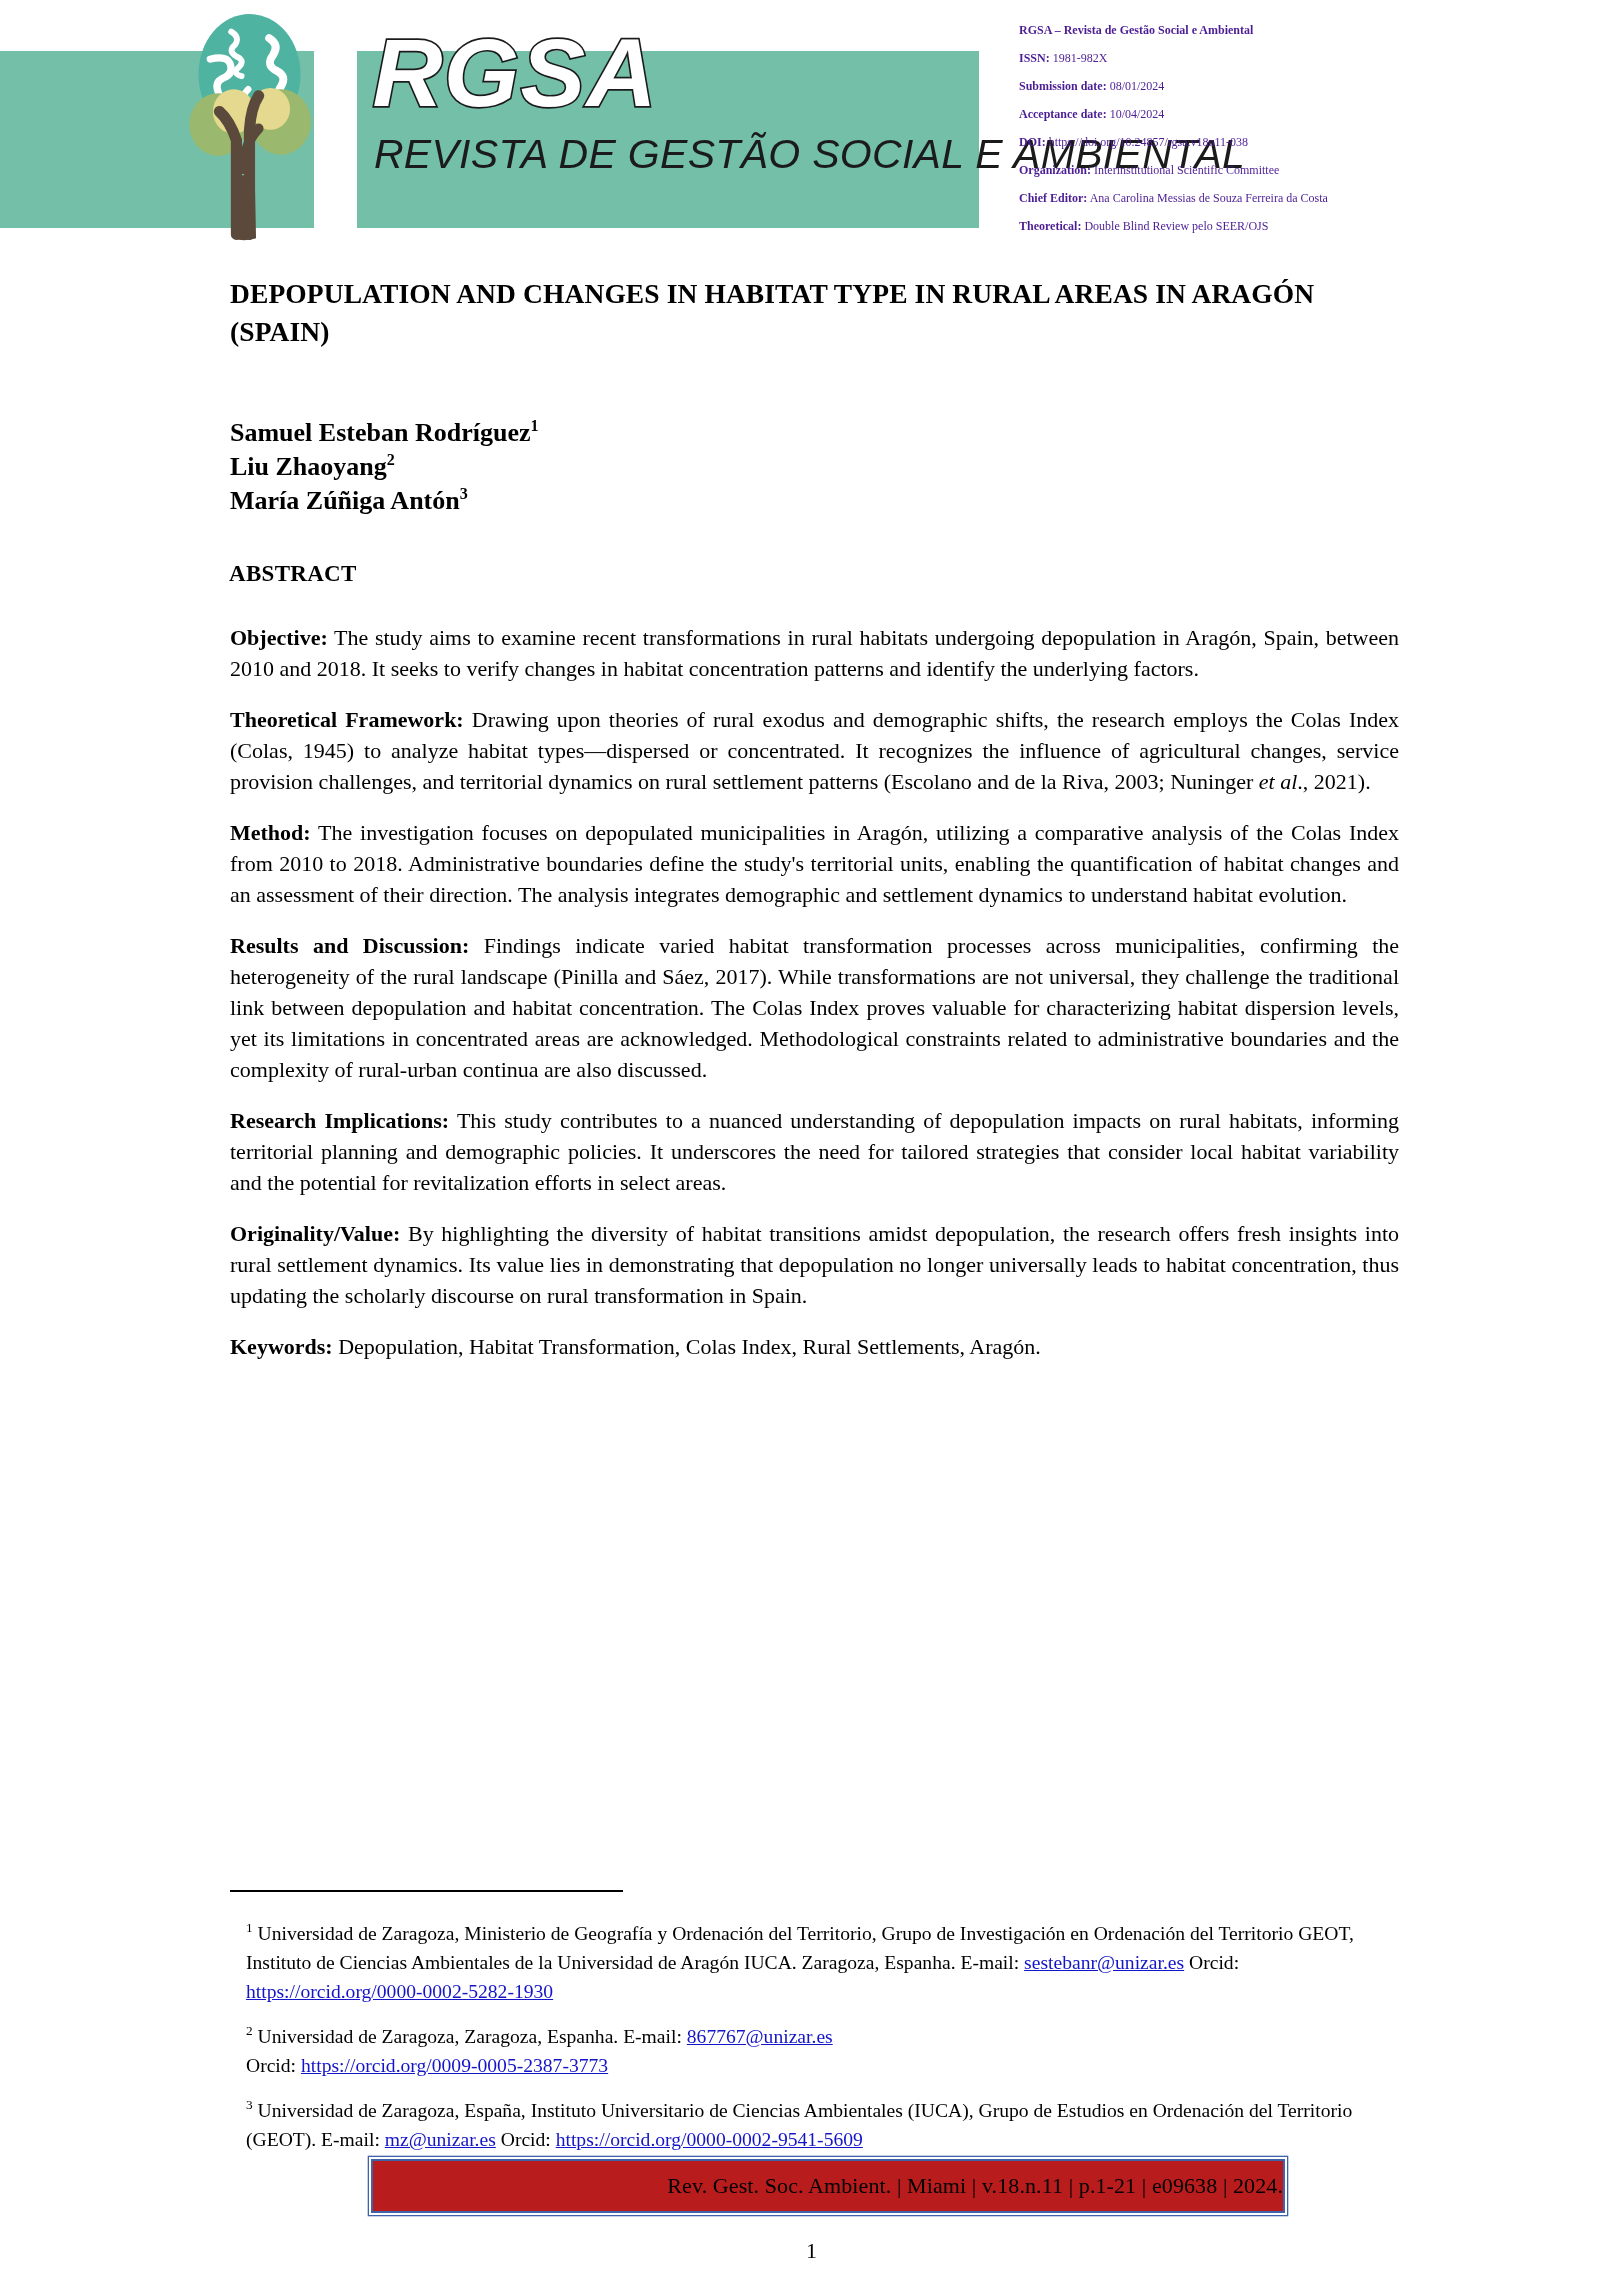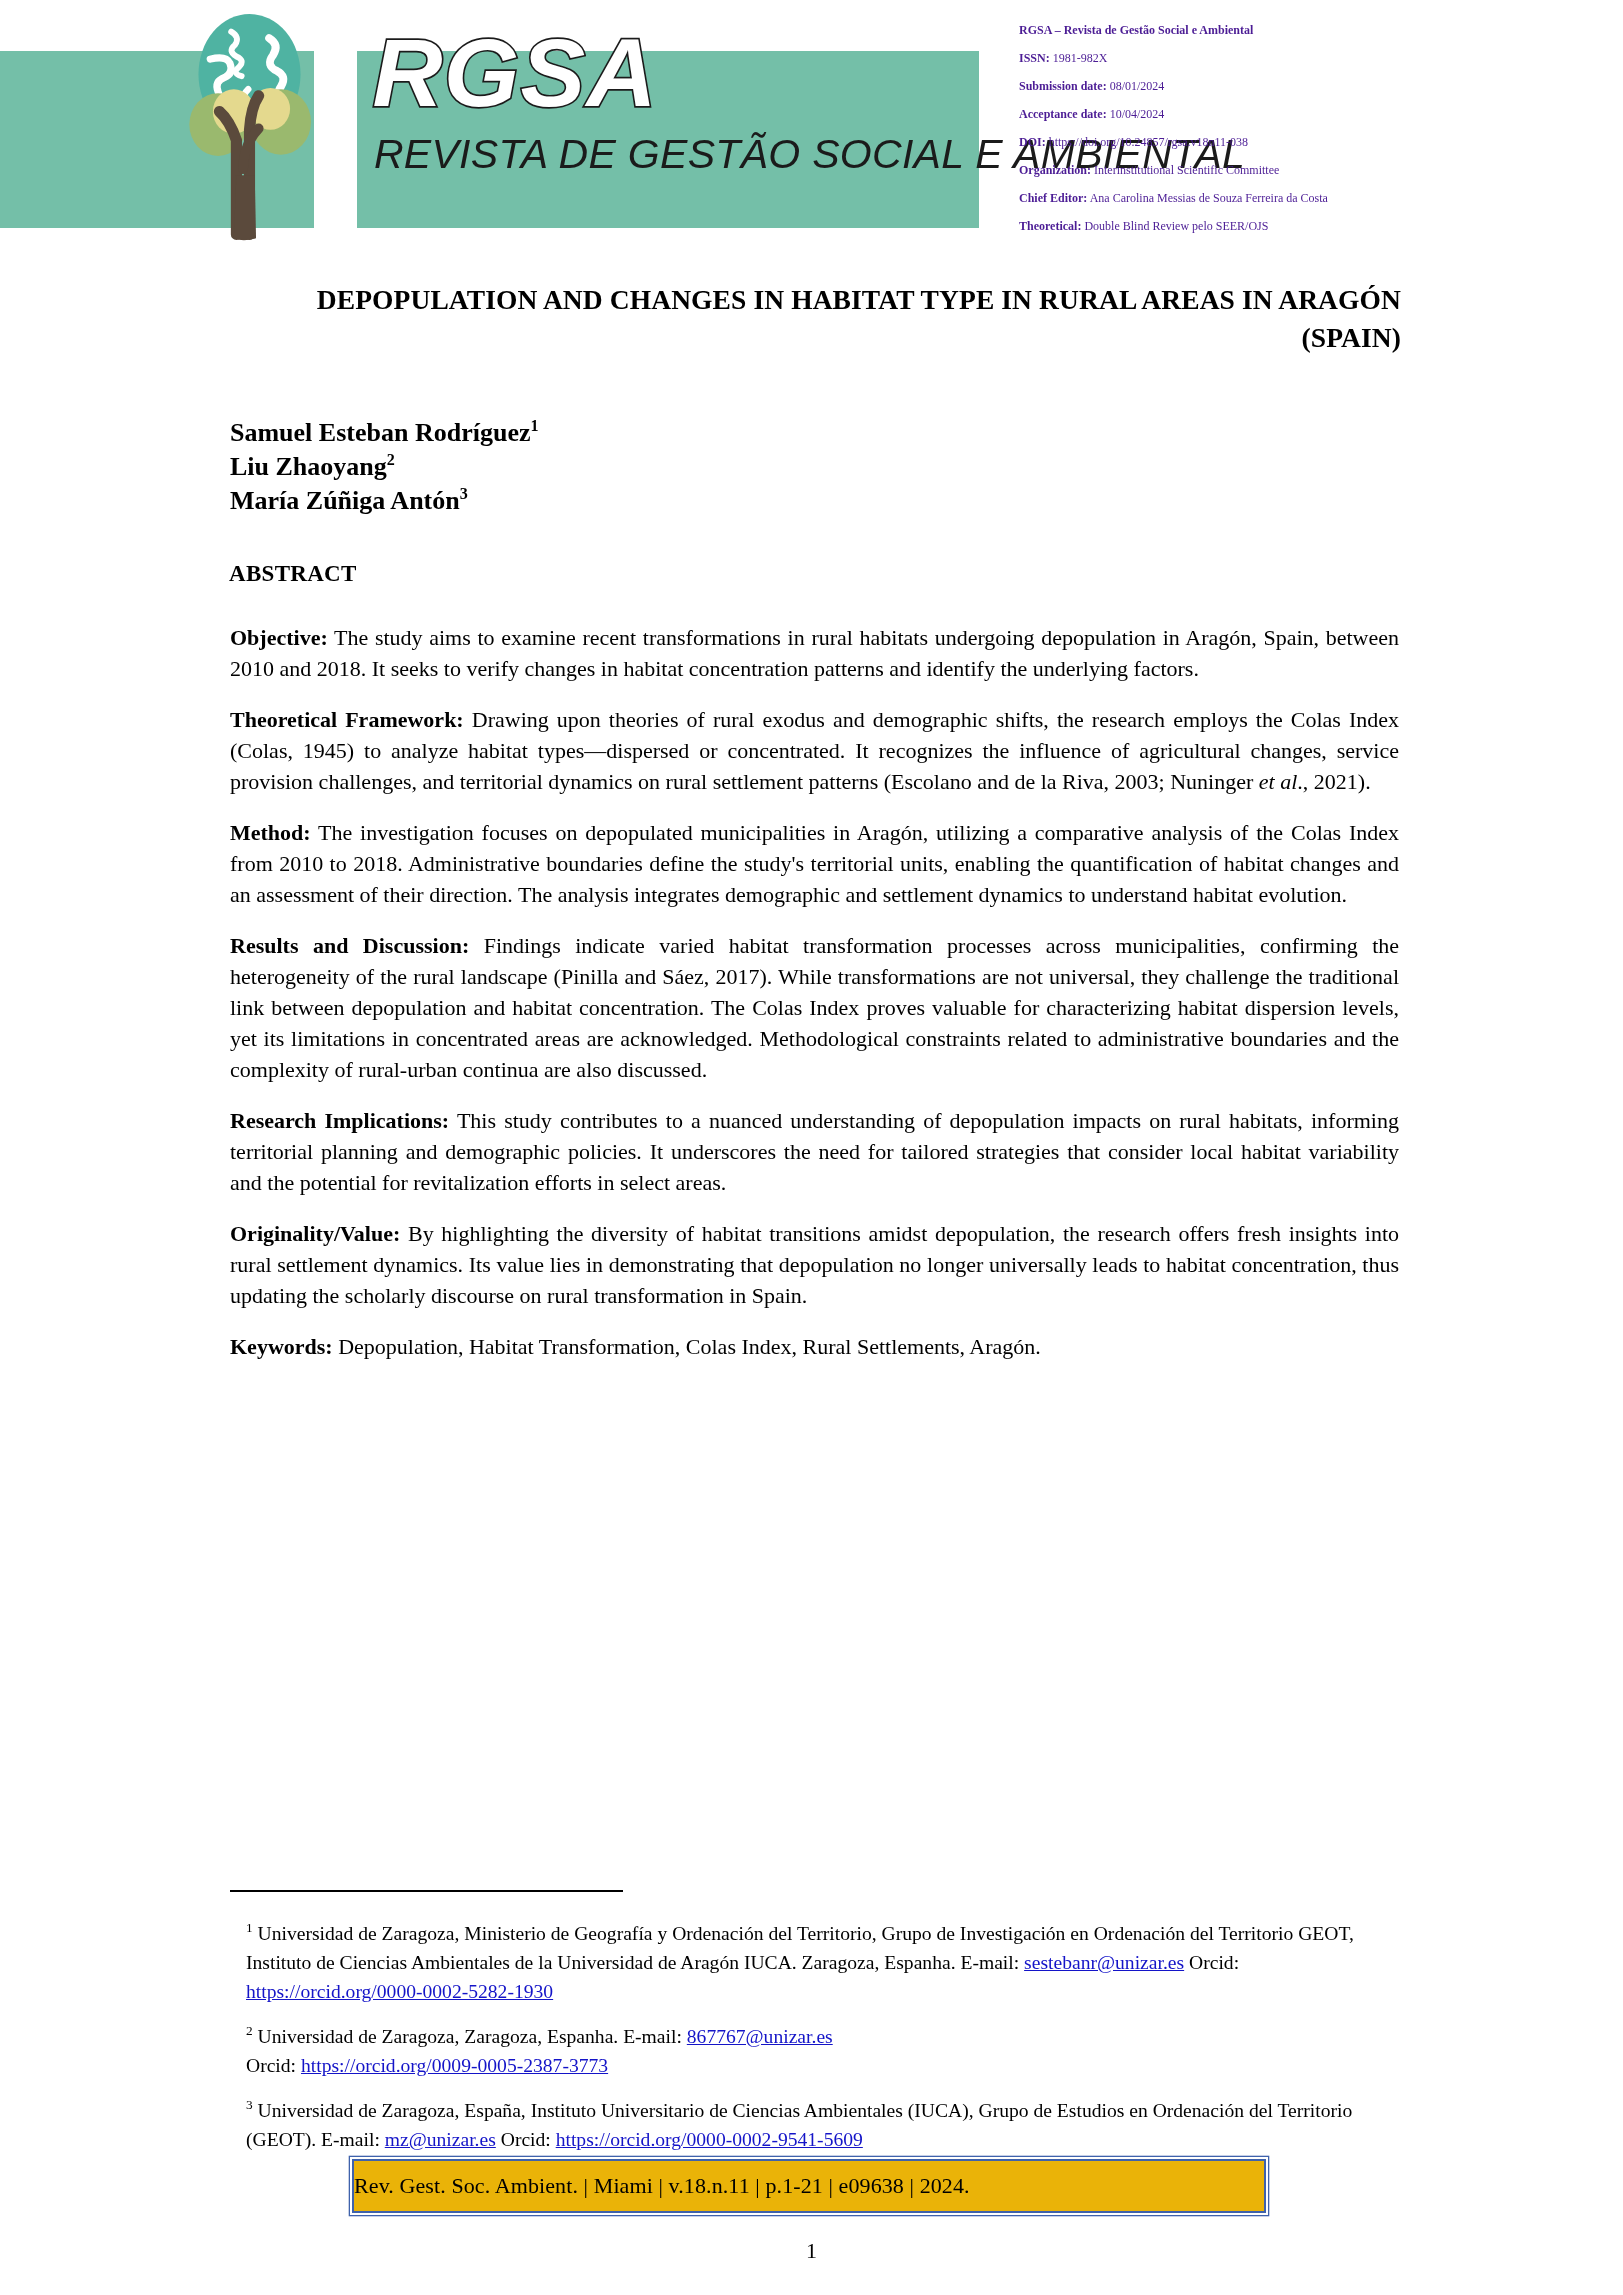--- a/index.html
+++ b/index.html
@@ -84,23 +84,23 @@
     color: #4c1d95;
   }
   .journal-meta .lbl { font-weight: bold; }
   .journal-meta .val { font-weight: normal; }
   .journal-meta .row { white-space: nowrap; }
 
   
   .doc-title {
     position: absolute;
     left: 230px;
-    top: 263px;
+    top: 257px;
     width: 1171px;
-    text-align: right;
+    text-align: left;
     font-size: 27.5px;
     line-height: 38px;
     font-weight: bold;
     letter-spacing: 0.1px;
   }
 
   
   .authors {
     position: absolute;
     left: 230px;
@@ -165,30 +165,30 @@
     line-height: 0;
   }
   .footnotes a.link {
     color: #1414c8;
     text-decoration: underline;
   }
 
   
   .citation-box {
     position: absolute;
-    left: 352px;
+    left: 371px;
     top: 2159px;
     width: 910px;
     height: 50px;
     border: 2px solid #3f62ab;
     box-shadow: 0 0 0 2px #ffffff, 0 0 0 3.3px #3f62ab;
     display: flex;
     align-items: center;
-    justify-content: flex-start;
-    background: #eab308;
+    justify-content: flex-end;
+    background: #b91c1c;
   }
   .citation-text {
     font-size: 22px;
     line-height: 1;
     letter-spacing: 0.1px;
     white-space: nowrap;
   }
 
   
   .page-number {

